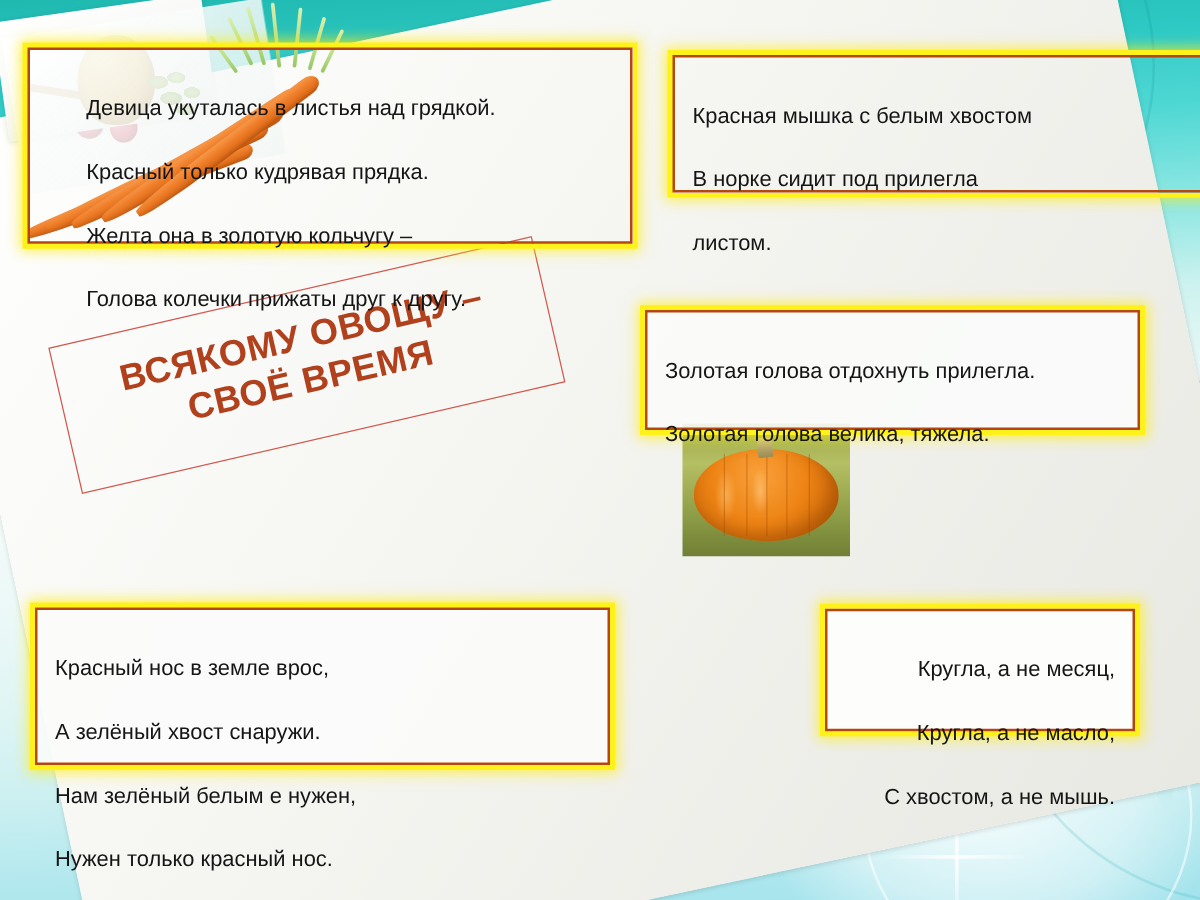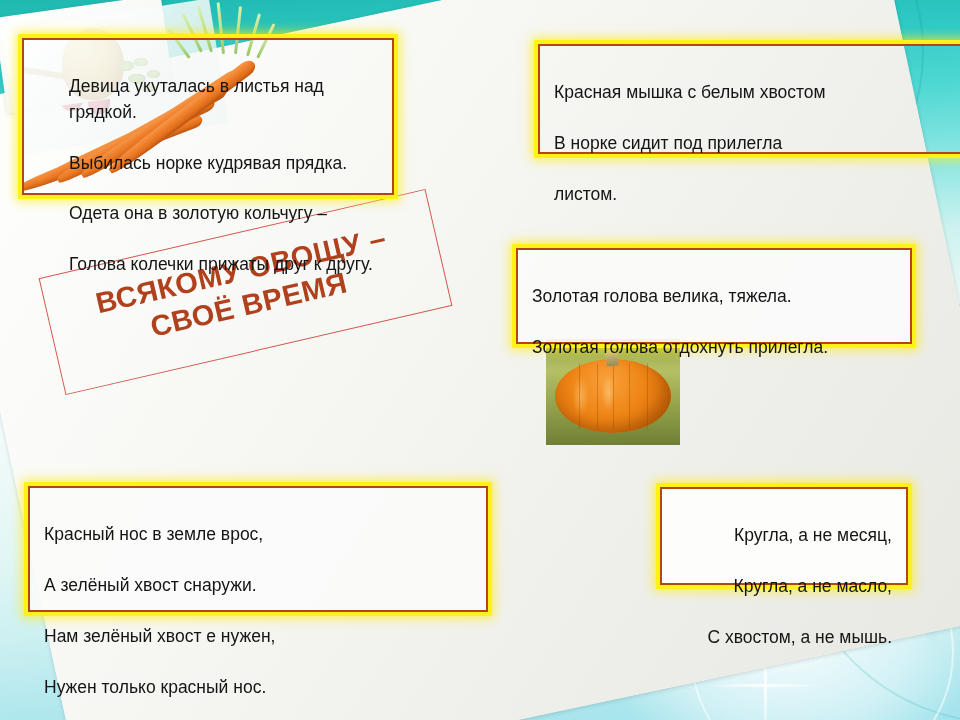--- a/index.html
+++ b/index.html
@@ -146,21 +146,21 @@
     position:absolute;box-sizing:border-box;
     border:2px solid #b4470f;
     box-shadow:0 0 0 4px #fff21a, 0 0 10px 6px rgba(255,238,20,0.75);
     padding:9px 14px 10px 14px;
     color:#151515;font-size:17.5px;line-height:1.45;
     white-space:pre-line;
   }
   .riddle.transparent{background:rgba(255,255,255,0.04);}
   .riddle.lightfill{background:rgba(250,252,250,0.88);}
   .riddle.whitefill{background:#fdfdfb;text-align:right;}
-  #riddle-corn{left:22px;top:38px;width:372px;height:157px;padding-left:45px;}
+  #riddle-corn{left:22px;top:38px;width:484px;height:157px;padding-left:45px;}
   #riddle-radish{left:538px;top:44px;width:445px;height:110px;}
   #riddle-pumpkin{left:516px;top:248px;width:396px;height:96px;}
   #riddle-carrot{left:28px;top:486px;width:460px;height:126px;}
   #riddle-turnip{left:660px;top:487px;width:248px;height:98px;}
   .riddle .line{display:block;}
   
   #title-banner{
     position:absolute;left:47px;top:232px;width:395px;height:118px;
     border:1px solid #d2584e;
     transform:rotate(-13deg);
@@ -250,40 +250,40 @@
   </div>
 
   <div id="title-banner"></div>
   <div id="title-text">
     <span class="l1">ВСЯКОМУ ОВОЩУ –</span>
     <span class="l2">СВОЁ ВРЕМЯ</span>
   </div>
 
   <div class="riddle transparent" id="riddle-corn">
     <span class="line">Девица укуталась в листья над грядкой.</span>
-    <span class="line">Выбилась норке кудрявая прядка.</span>
-    <span class="line">Одета она в золотую кольчугу –</span>
+    <span class="line">Красный только кудрявая прядка.</span>
+    <span class="line">Желта она в золотую кольчугу –</span>
     <span class="line">Голова колечки прижаты друг к другу.</span>
   </div>
 
   <div class="riddle transparent" id="riddle-radish">
     <span class="line">Красная мышка с белым  хвостом</span>
     <span class="line">В норке сидит под прилегла</span>
     <span class="line">листом.</span>
   </div>
 
   <div class="riddle lightfill" id="riddle-pumpkin">
+    <span class="line">Золотая голова отдохнуть прилегла.</span>
     <span class="line">Золотая голова велика, тяжела.</span>
-    <span class="line">Золотая голова отдохнуть прилегла.</span>
   </div>
 
   <div class="riddle lightfill" id="riddle-carrot">
     <span class="line">Красный нос в земле врос,</span>
     <span class="line">А зелёный хвост снаружи.</span>
-    <span class="line">Нам зелёный хвост е нужен,</span>
+    <span class="line">Нам зелёный белым е нужен,</span>
     <span class="line">Нужен только красный нос.</span>
   </div>
 
   <div class="riddle whitefill" id="riddle-turnip">
     <span class="line">Кругла, а не месяц,</span>
     <span class="line">Кругла, а не масло,</span>
     <span class="line">С хвостом, а не мышь.</span>
   </div>
 
 </div>

